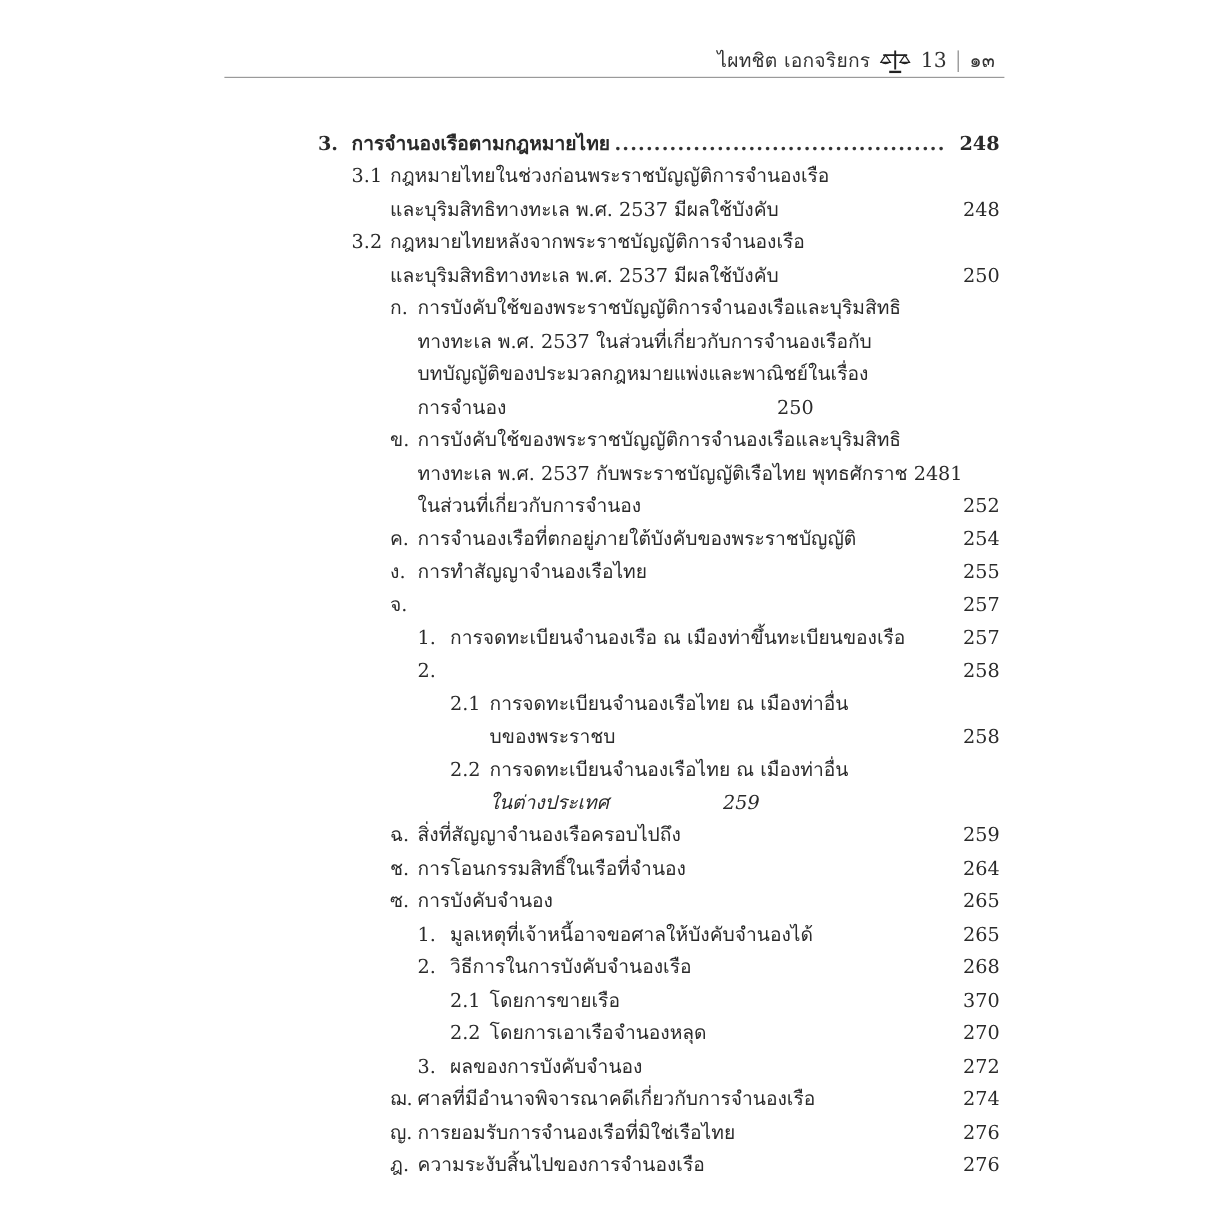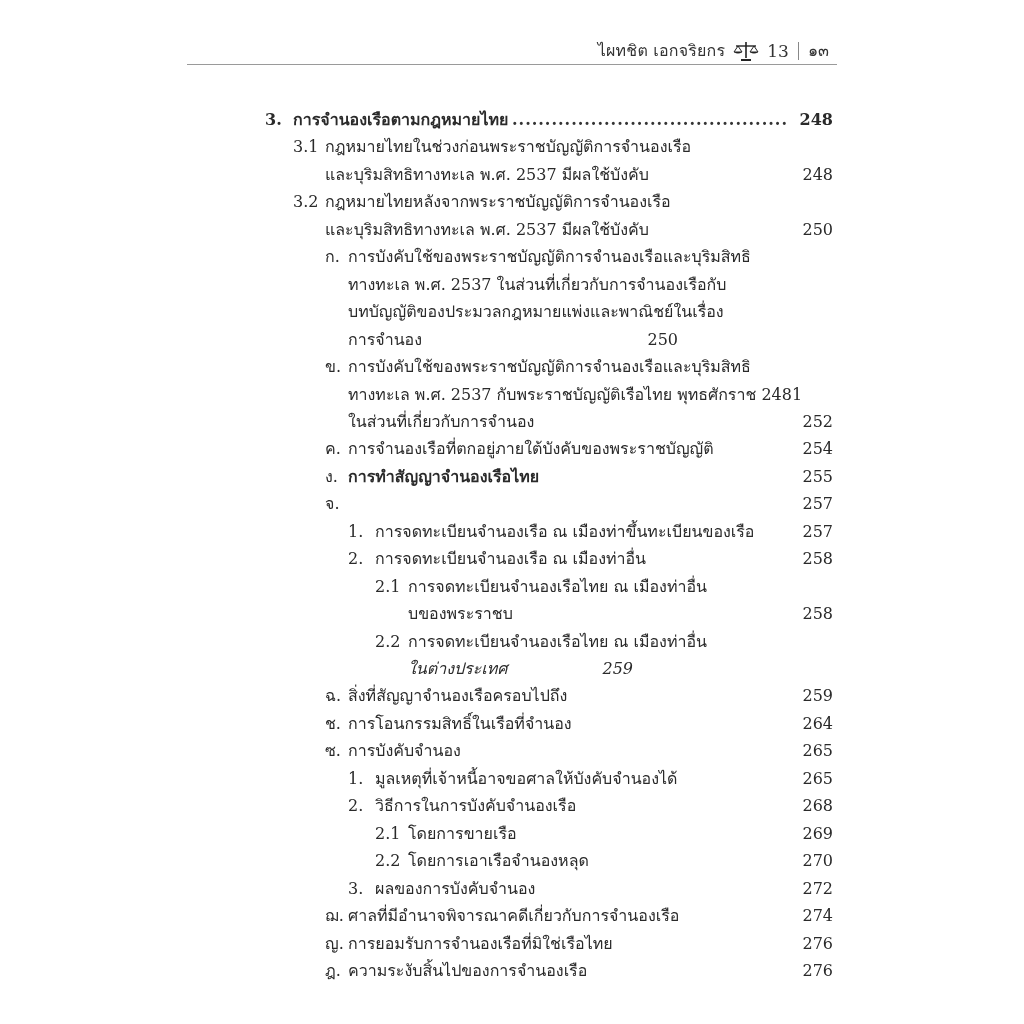--- a/index.html
+++ b/index.html
@@ -169,35 +169,34 @@
         <span class="txt" style="left: 348px;">ในส่วนที่เกี่ยวกับการจำนอง</span>
         <span class="page-no" style="top: 0px;">252</span>
       </div>
       <div class="line" style="top: 437px; left: 0px; width: 1024px;">
         <span class="num" style="left: 325px;">ค.</span>
         <span class="txt" style="left: 348px;">การจำนองเรือที่ตกอยู่ภายใต้บังคับของพระราชบัญญัติ</span>
         <span class="page-no" style="top: 0px;">254</span>
       </div>
       <div class="line" style="top: 465px; left: 0px; width: 1024px;">
         <span class="num" style="left: 325px;">ง.</span>
-        <span class="txt" style="left: 348px; font-weight: bold;">การทำสัญญาจำนองเรือไทย</span>
+        <span class="txt" style="left: 348px;">การทำสัญญาจำนองเรือไทย</span>
         <span class="page-no" style="top: 0px;">255</span>
       </div>
       <div class="line" style="top: 492px; left: 0px; width: 1024px;">
         <span class="num" style="left: 325px;">จ.</span>
         <span class="page-no" style="top: 0px;">257</span>
       </div>
       <div class="line" style="top: 520px; left: 0px; width: 1024px;">
         <span class="num" style="left: 348px;">1.</span>
         <span class="txt" style="left: 375px;">การจดทะเบียนจำนองเรือ ณ เมืองท่าขึ้นทะเบียนของเรือ</span>
         <span class="page-no" style="top: 0px;">257</span>
       </div>
       <div class="line" style="top: 547px; left: 0px; width: 1024px;">
         <span class="num" style="left: 348px;">2.</span>
-        <span class="txt" style="left: 375px;">การจดทะเบียนจำนองเรือ ณ เมืองท่าอื่น</span>
         <span class="page-no" style="top: 0px;">258</span>
       </div>
       <div class="line" style="top: 575px; left: 0px; width: 1024px;">
         <span class="num" style="left: 375px;">2.1</span>
         <span class="txt" style="left: 408px;">การจดทะเบียนจำนองเรือไทย ณ เมืองท่าอื่น</span>
       </div>
       <div class="line" style="top: 602px; left: 0px; width: 1024px;">
         <span class="txt" style="left: 408px;">บของพระราชบ</span>
         <span class="page-no" style="top: 0px;">258</span>
       </div>
@@ -230,21 +229,21 @@
         <span class="page-no" style="top: 0px;">265</span>
       </div>
       <div class="line" style="top: 794px; left: 0px; width: 1024px;">
         <span class="num" style="left: 348px;">2.</span>
         <span class="txt" style="left: 375px;">วิธีการในการบังคับจำนองเรือ</span>
         <span class="page-no" style="top: 0px;">268</span>
       </div>
       <div class="line" style="top: 822px; left: 0px; width: 1024px;">
         <span class="num" style="left: 375px;">2.1</span>
         <span class="txt" style="left: 408px;">โดยการขายเรือ</span>
-        <span class="page-no" style="top: 0px;">269</span>
+        <span class="page-no" style="top: 0px;">370</span>
       </div>
       <div class="line" style="top: 849px; left: 0px; width: 1024px;">
         <span class="num" style="left: 375px;">2.2</span>
         <span class="txt" style="left: 408px;">โดยการเอาเรือจำนองหลุด</span>
         <span class="page-no" style="top: 0px;">270</span>
       </div>
       <div class="line" style="top: 877px; left: 0px; width: 1024px;">
         <span class="num" style="left: 348px;">3.</span>
         <span class="txt" style="left: 375px;">ผลของการบังคับจำนอง</span>
         <span class="page-no" style="top: 0px;">272</span>

